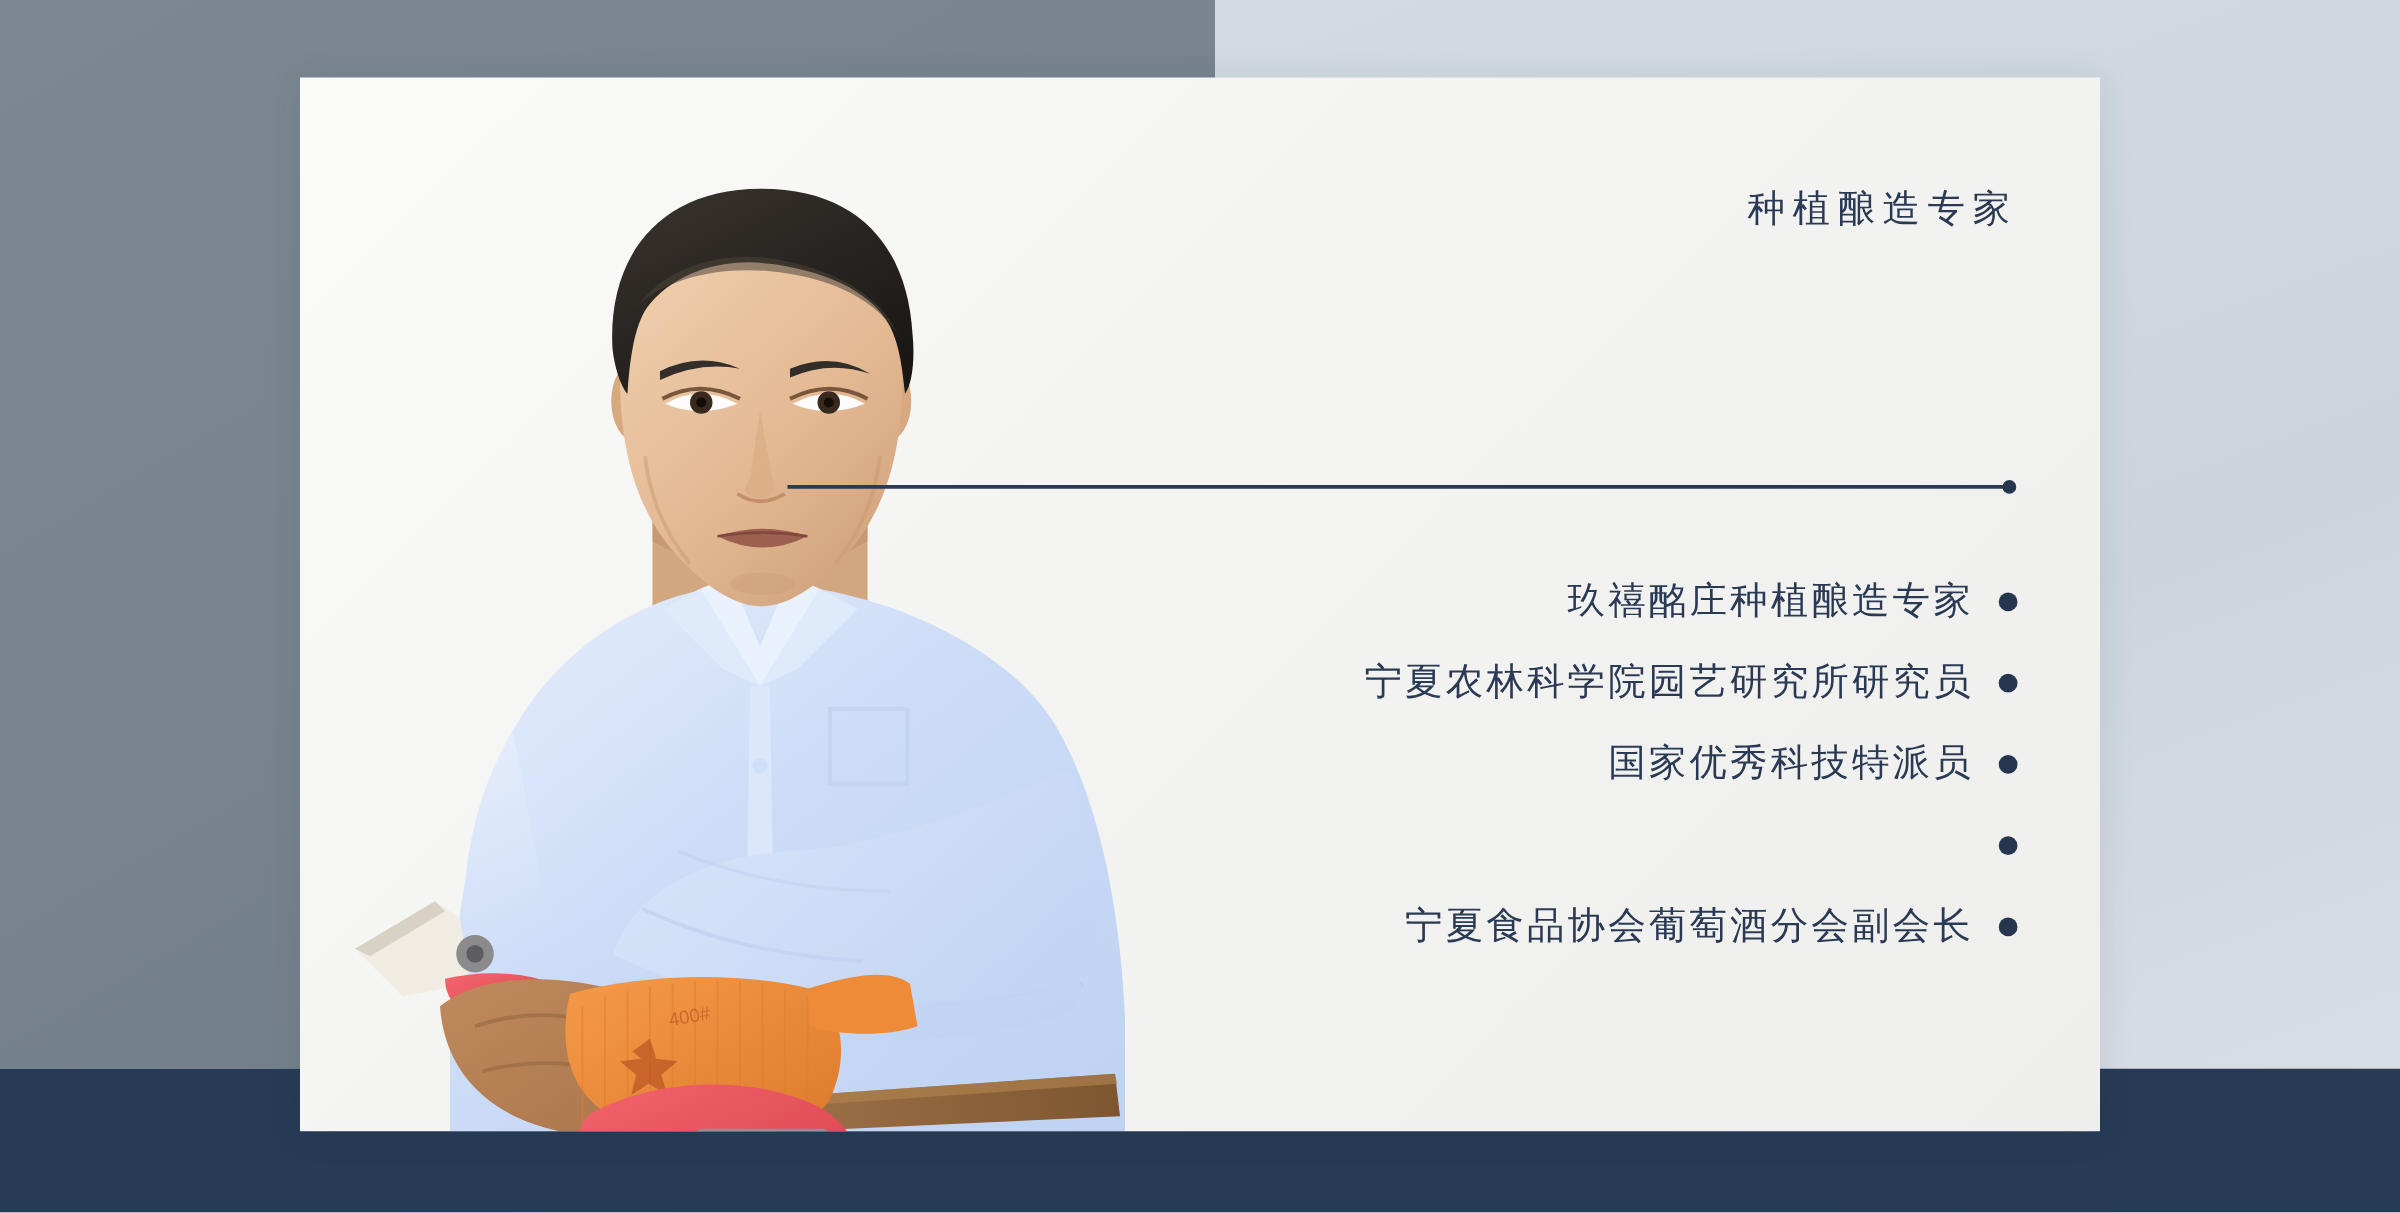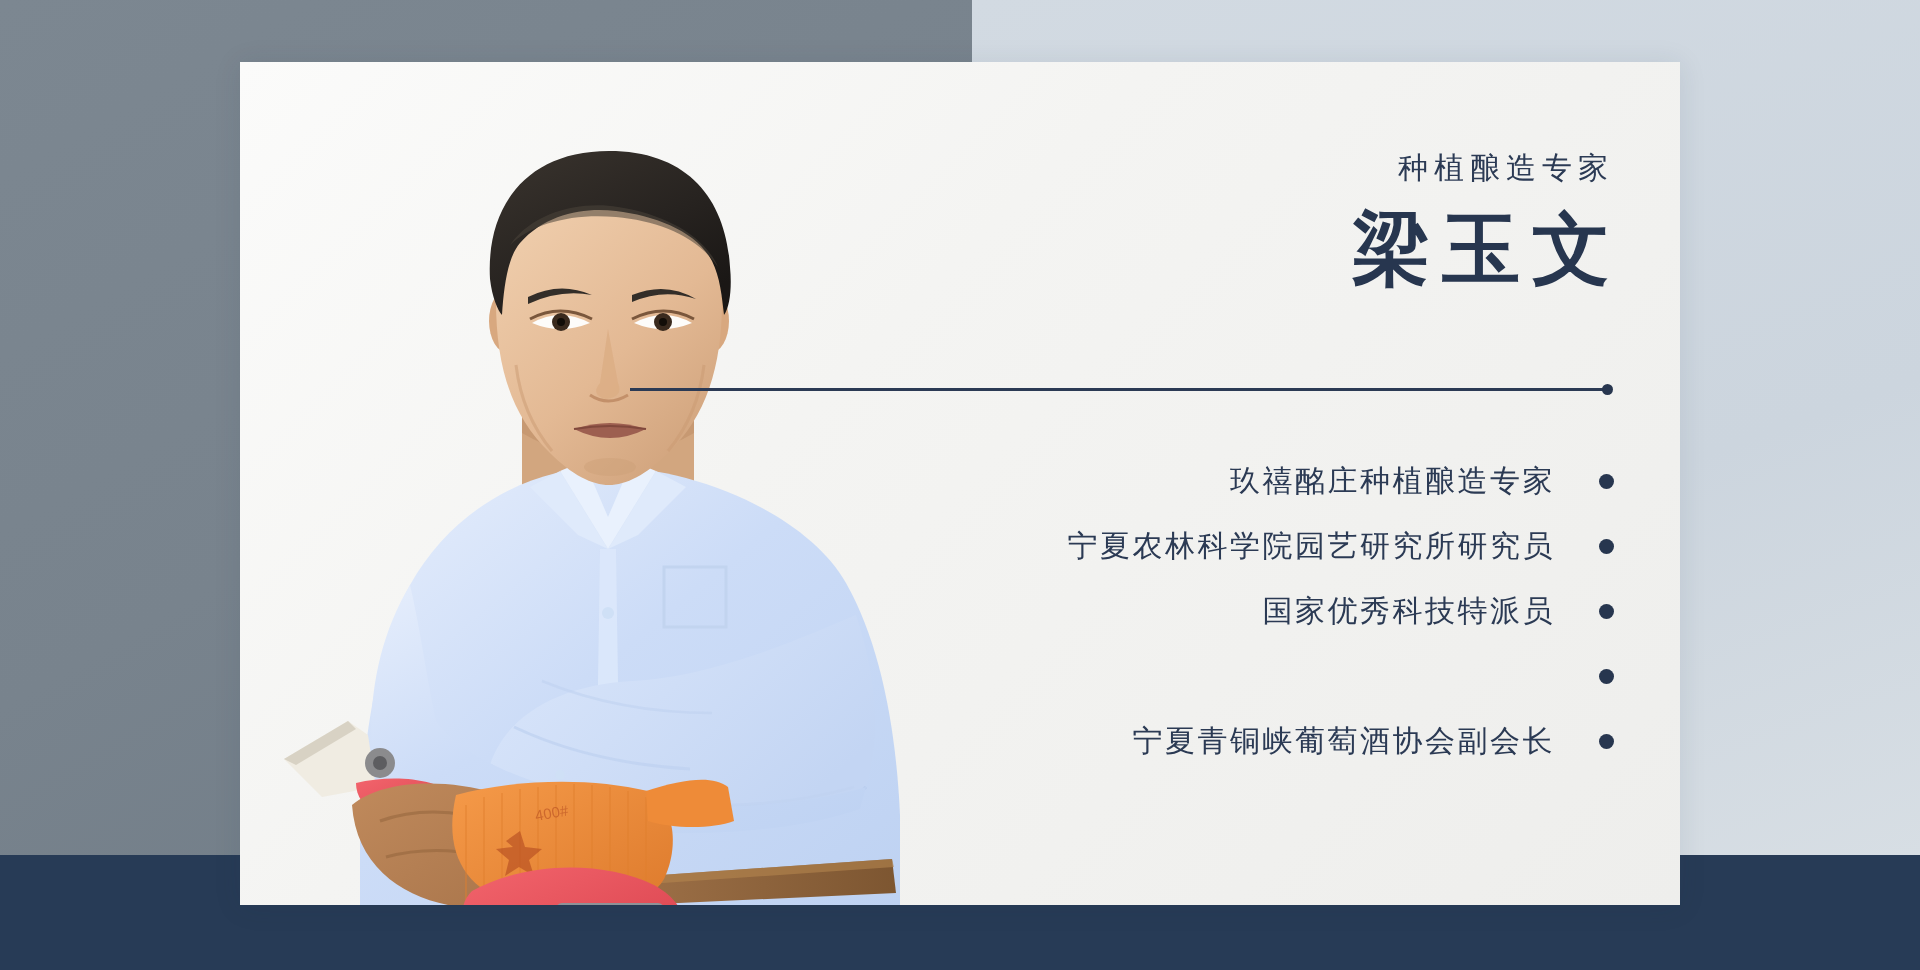--- a/index.html
+++ b/index.html
@@ -52,21 +52,21 @@
     position:absolute; right:66px; top:88px;
     width:700px;
     text-align:right;
     color:#27364f;
   }
   .role-line {
     font-size:30px;
     letter-spacing:6px;
     color:#2b3a54;
     line-height:1.2;
-    margin-bottom:23px;
+    margin-bottom:2px;
     font-weight:500;
   }
   .person-name {
     font-family:"Liberation Serif","DejaVu Serif",serif;
     font-size:78px;
     font-weight:700;
     letter-spacing:12px;
     color:#27364f;
     line-height:1.05;
     margin-right:-8px;
@@ -89,21 +89,20 @@
   
   .creds {
     position:absolute; right:66px; top:392px;
     width:820px;
     list-style:none;
   }
   .cred-row {
     display:flex; align-items:center; justify-content:flex-end;
     height:54px;
     margin-bottom:11px;
-    gap:24px;
   }
   .cred-text {
     font-size:30px;
     letter-spacing:2.5px;
     color:#2b3a54;
     line-height:1;
     white-space:nowrap;
   }
   .cred-dot {
     width:15px; height:15px; border-radius:50%;
@@ -302,21 +301,20 @@
         <path d="M314 314 Q350 308 386 314" fill="none" stroke="#80483c" stroke-width="2"></path>
 
         <path d="M256 250 Q262 300 292 336" fill="none" stroke="#c99a72" stroke-width="3" opacity=".5"></path>
         <path d="M444 250 Q438 300 408 336" fill="none" stroke="#c99a72" stroke-width="3" opacity=".5"></path>
         <ellipse cx="350" cy="352" rx="26" ry="9" fill="#cd9f78" opacity=".45"></ellipse>
       </svg>
     </div>
 
     <div class="text-col">
       <div class="role-line">种植酿造专家</div>
-      <div class="person-name">梁玉文</div>
     </div>
 
     <div class="divider-wrap">
       <div class="divider-line"></div>
       <div class="divider-dot"></div>
     </div>
 
     <ul class="creds">
       <li class="cred-row">
         <span class="cred-text">玖禧酩庄种植酿造专家</span>
@@ -327,19 +325,19 @@
         <span class="cred-dot"></span>
       </li>
       <li class="cred-row">
         <span class="cred-text">国家优秀科技特派员</span>
         <span class="cred-dot"></span>
       </li>
       <li class="cred-row">
         <span class="cred-dot"></span>
       </li>
       <li class="cred-row">
-        <span class="cred-text">宁夏青铜峡葡萄酒协会副会长</span>
+        <span class="cred-text">宁夏食品协会葡萄酒分会副会长</span>
         <span class="cred-dot"></span>
       </li>
     </ul>
 
   </div>
 </div>
 
 </body></html>

